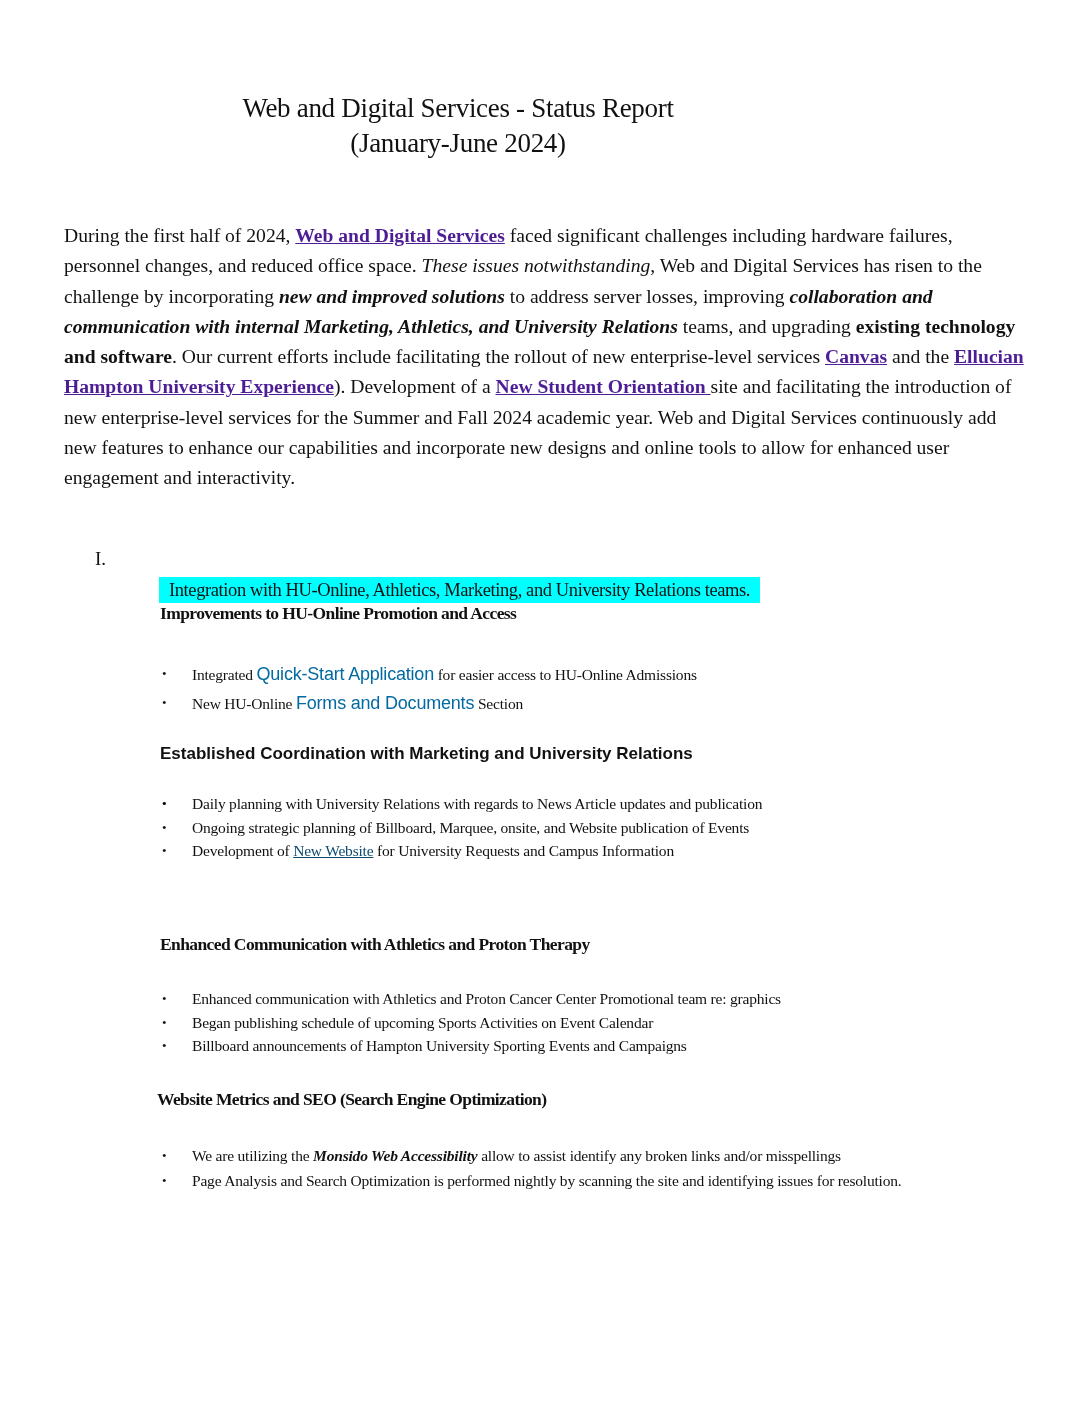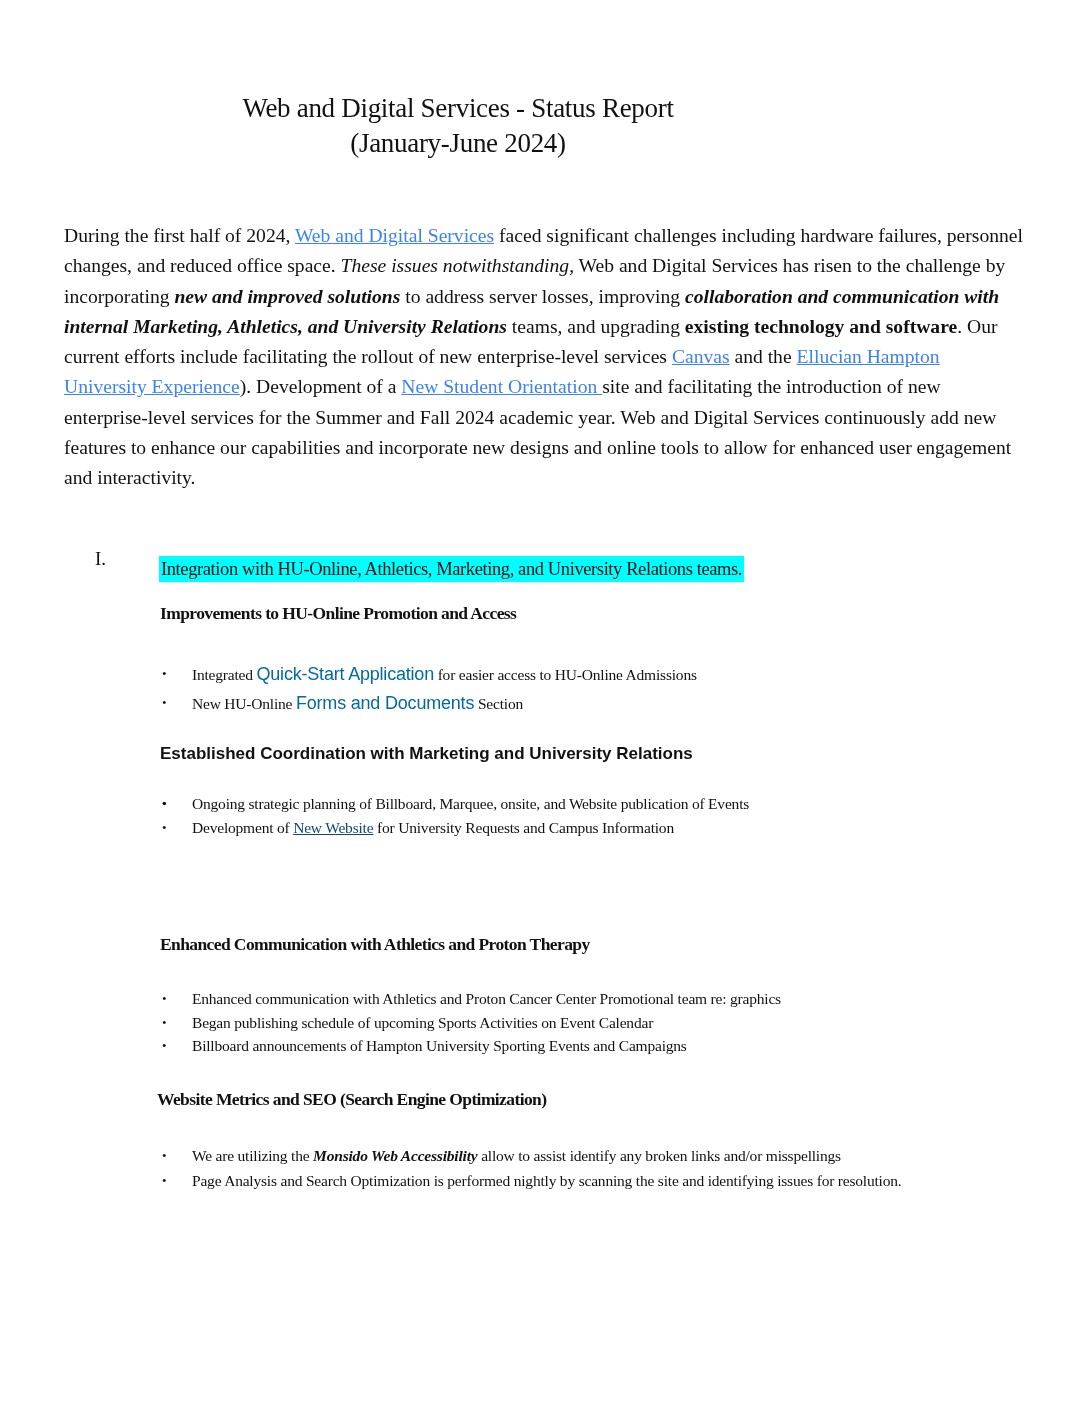--- a/index.html
+++ b/index.html
@@ -1,26 +1,26 @@
 <!DOCTYPE html>
 <html><head>
 <meta charset="utf-8">
 <style>
   html, body { margin: 0; padding: 0; background: #ffffff; }
   body { width: 1088px; height: 1408px; position: relative; overflow: hidden; color: #111; font-family: "Liberation Serif", "DejaVu Serif", serif; }
   .title { position: absolute; left: 0; width: 916px; top: 91px; text-align: center; font-size: 27px; line-height: 35px; letter-spacing: -0.3px; }
   .intro { position: absolute; left: 64px; width: 960px; top: 221px; font-size: 19.6px; line-height: 30.3px; }
-  a.lnk { color: #3b82f6; text-decoration: underline; font-weight: normal; }
+  a.lnk { color: #4c1d95; text-decoration: underline; font-weight: bold; }
   a.lnk2 { color: #0c4a6e; text-decoration: underline; }
   a.sans { color: #0369a1; text-decoration: none; font-family: "Liberation Sans", "DejaVu Sans", sans-serif; font-size: 18px; }
   .bi { font-weight: bold; font-style: italic; }
   .b { font-weight: bold; }
   .i { font-style: italic; }
   .sec-num { position: absolute; left: 95px; top: 548px; font-size: 19px; }
-  .sec-title { position: absolute; left: 159px; top: 556px; background: #00ffff; font-size: 18.5px; line-height: 26px; padding: 0 2px; letter-spacing: -0.4px; }
+  .sec-title { position: absolute; left: 159px; top: 577px; background: #00ffff; font-size: 18.5px; line-height: 26px; padding: 0 10px; letter-spacing: -0.4px; }
   .sub { position: absolute; left: 160px; font-size: 17.5px; font-weight: bold; letter-spacing: -0.6px; }
   .sub.sans { font-family: "Liberation Sans", "DejaVu Sans", sans-serif; font-size: 17px; letter-spacing: 0; }
   ul.bl { position: absolute; left: 160px; width: 850px; margin: 0; padding: 0; list-style: none; font-size: 15.5px; line-height: 23.5px; letter-spacing: -0.2px; }
   ul.bl li { position: relative; padding-left: 32px; }
   ul.bl li .bullet { position: absolute; left: 2px; top: 0; font-size: 13px; }
   ul.bl.loose li { line-height: 28px; }
 </style>
 </head>
 <body>
 
@@ -36,21 +36,21 @@
 
 <div class="sub" style="top:603px;">Improvements to HU-Online Promotion and Access</div>
 <ul class="bl loose" style="top:660px;">
   <li><span class="bullet">•</span><span>Integrated </span><a class="sans" href="#">Quick-Start Application</a><span> for easier access to HU-Online Admissions</span></li>
   <li><span class="bullet">•</span><span>New HU-Online </span><a class="sans" href="#">Forms and Documents</a><span> Section</span></li>
 </ul>
 
 <div class="sub sans" style="top:744px;">Established Coordination with Marketing and University Relations</div>
 <ul class="bl" style="top:792px;">
   <li><span class="bullet">•</span></li>
-  <li><span class="bullet">•</span></li>
+  <li><span class="bullet">•</span><span>Daily planning with University Relations with regards to News Article updates and publication</span></li>
   <li><span class="bullet">•</span><span>Ongoing strategic planning of Billboard, Marquee, onsite, and Website publication of Events</span></li>
   <li><span class="bullet">•</span><span>Development of </span><a class="lnk2" href="#">New Website</a><span> for University Requests and Campus Information</span></li>
 </ul>
 
 <div class="sub" style="top:934px;">Enhanced Communication with Athletics and Proton Therapy</div>
 <ul class="bl" style="top:987px;">
   <li><span class="bullet">•</span><span>Enhanced communication with Athletics and Proton Cancer Center Promotional team re: graphics</span></li>
   <li><span class="bullet">•</span><span>Began publishing schedule of upcoming Sports Activities on Event Calendar</span></li>
   <li><span class="bullet">•</span><span>Billboard announcements of Hampton University Sporting Events and Campaigns</span></li>
 </ul>

